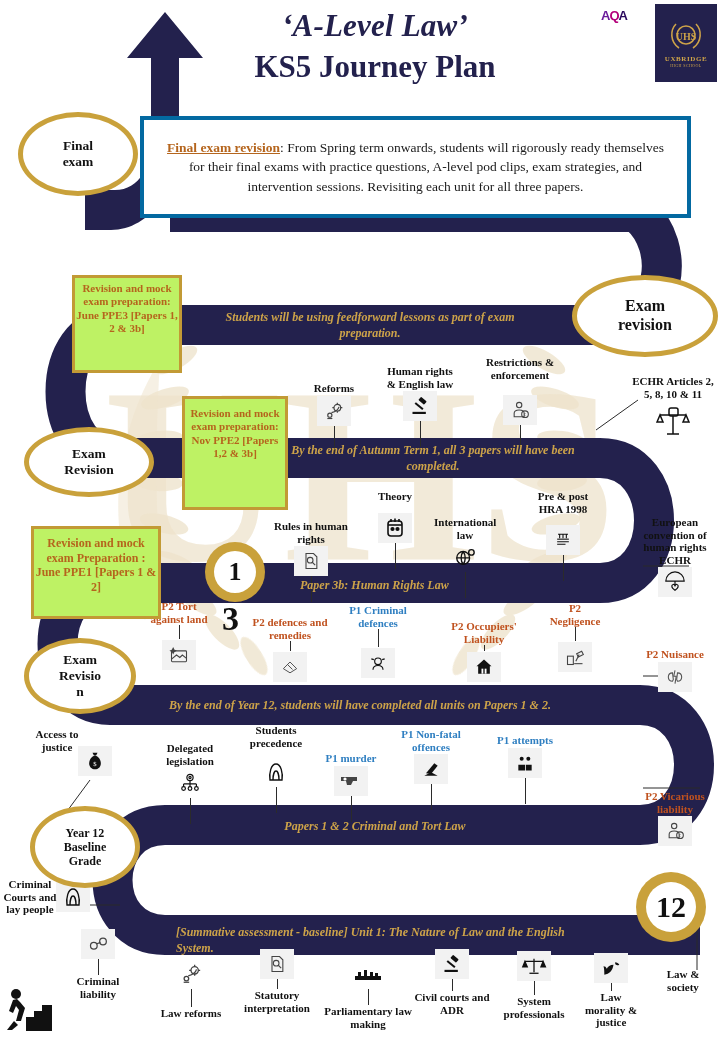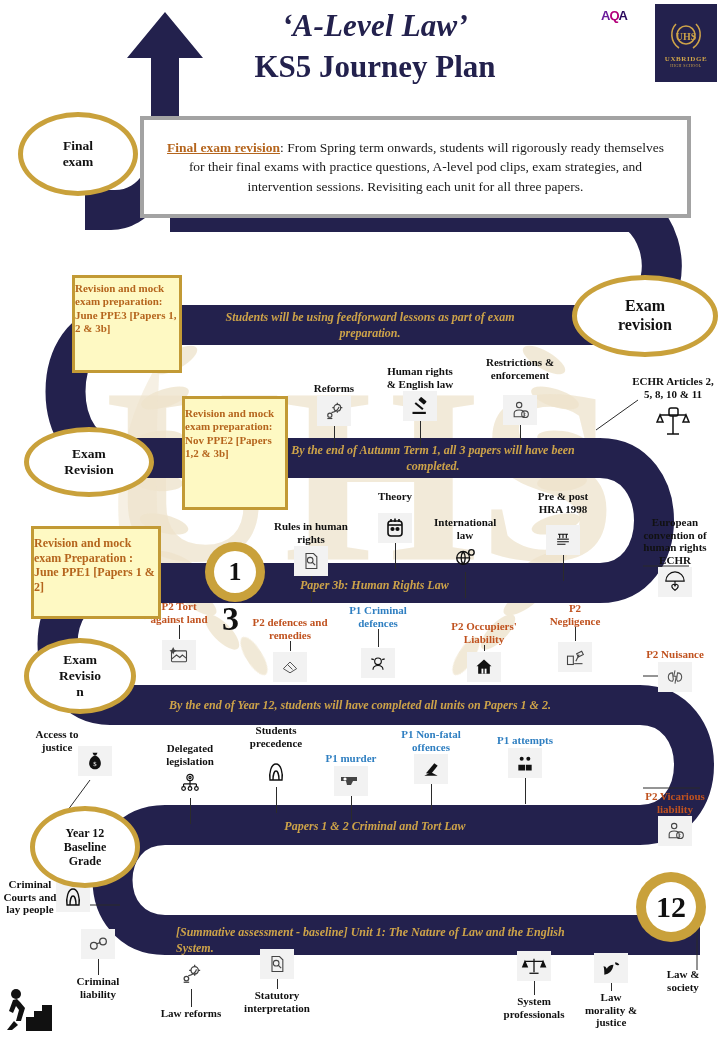--- a/index.html
+++ b/index.html
@@ -30,25 +30,25 @@
   #crest .c-name{color:#cda349;font-size:7px;font-weight:bold;letter-spacing:.6px;margin-top:1px;}
   #crest .c-sub{color:#cda349;font-size:4px;letter-spacing:.4px;}
 
   
   .oval{position:absolute;border:5px solid #c9a13b;border-radius:50%;
         background:#fff;display:flex;align-items:center;justify-content:center;
         text-align:center;font-weight:bold;color:#111;z-index:6;}
   .oval span{display:block;line-height:1.18;padding:0 4px;}
 
   
-  .goldbox{position:absolute;border:3px solid #c29a35;background:#fef9c3;z-index:7;
-           color:#b5651d;font-weight:bold;text-align:left;line-height:1.22;}
+  .goldbox{position:absolute;border:3px solid #c29a35;background:#bef264;z-index:7;
+           color:#b5651d;font-weight:bold;text-align:center;line-height:1.22;}
 
   #final-note{position:absolute;left:140px;top:116px;width:543px;height:94px;
-              border:4px solid #a3a3a3;background:#fff;z-index:7;
+              border:4px solid #0369a1;background:#fff;z-index:7;
               display:flex;align-items:center;justify-content:center;}
   #final-note .inner{padding:4px 16px;text-align:center;font-size:13.5px;line-height:1.45;color:#1a1a1a;}
   #final-note .hl{font-weight:bold;text-decoration:underline;color:#b5651d;}
 
   
   .band-cap{position:absolute;color:#cda349;font-style:italic;font-weight:bold;
             font-size:12px;text-align:center;z-index:5;line-height:1.3;}
   .band-cap.left{text-align:left;}
 
   
@@ -543,21 +543,45 @@
           <path d="M16 2v2M16 12v2M22 8h-2M12 8h-2"></path>
         <circle cx="7" cy="17" r="2.5"></circle>
           <path d="M4 21h6"></path>
           <path d="M9 14c4-1 8-3 9-7"></path>
         </svg>
       </div>
     <div class="stem" style="height:18px;"></div>
     <div class="lbl">Law reforms</div>
   </div>
 
-
+  <div class="node" style="left:322px;top:958px;width:92px;">
+    <div class="ico" style="background:transparent;">
+      <svg width="28" height="16" viewBox="0 0 28 16" fill="#111">
+        <rect x="1" y="10" width="26" height="4"></rect>
+          <rect x="4" y="6" width="3" height="4"></rect>
+        <rect x="10" y="4" width="3" height="6"></rect>
+          <rect x="16" y="6" width="3" height="4"></rect>
+        <rect x="21" y="7" width="3" height="3"></rect>
+        </svg>
+      </div>
+    <div class="stem" style="height:16px;"></div>
+    <div class="lbl">Parliamentary law making</div>
+  </div>
+
+  <div class="node" style="left:412px;top:948px;width:80px;">
+    <div class="ico">
+      <svg width="22" height="20" viewBox="0 0 24 24" fill="#111">
+        <rect x="11" y="3" width="9" height="5" rx="1" transform="rotate(40 15 5)"></rect>
+        <rect x="5" y="11" width="12" height="2.4" transform="rotate(40 11 12)"></rect>
+        <rect x="3" y="19" width="16" height="2.6"></rect>
+        </svg>
+      </div>
+    <div class="stem" style="height:12px;"></div>
+    <div class="lbl">Civil courts and ADR</div>
+  </div>
 
   <div class="node" style="left:492px;top:950px;width:84px;">
     <div class="ico">
       <svg width="26" height="20" viewBox="0 0 26 22" fill="none" stroke="#111" stroke-width="1.4">
         <path d="M13 3v15M3 6h20"></path>
           <path d="M3 6l-2.4 6h5z" fill="#111"></path>
           <path d="M23 6l-2.4 6h5z" fill="#111"></path>
         <path d="M8 19h10"></path>
         </svg>
       </div>

